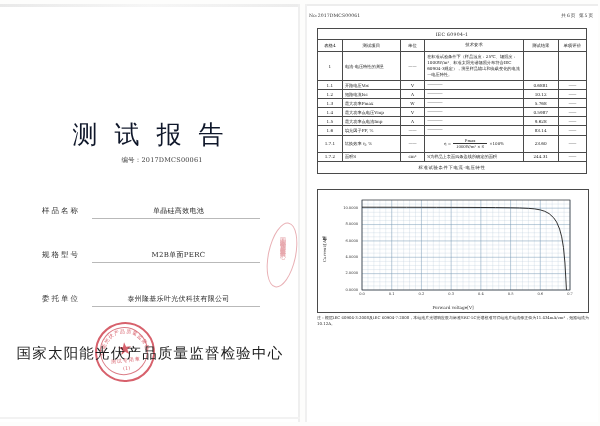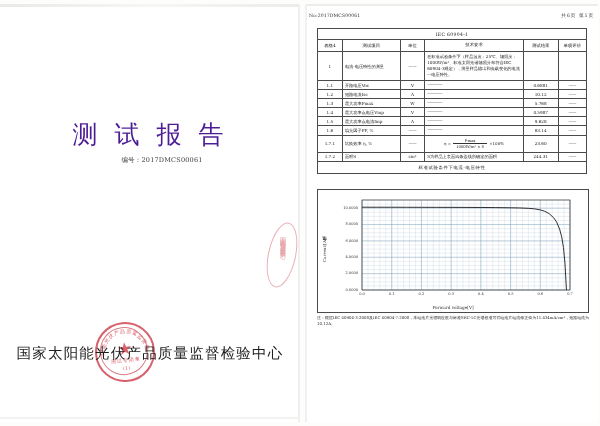--- a/index.html
+++ b/index.html
@@ -23,21 +23,21 @@
   .cpvt{font-family:"Liberation Sans",sans-serif;font-weight:bold;font-size:27px;
         letter-spacing:-0.5px;color:#1b2a5e;line-height:1;}
   .reg{position:absolute;left:122px;top:2px;font-size:7px;color:#1b2a5e;}
   .logo-sub{position:absolute;left:48px;top:32px;font-size:5.6px;color:#1b2a5e;
             letter-spacing:2.2px;font-family:"DejaVu Sans",sans-serif;
             transform:scaleY(1.05);}
 
   
   .title-cn{position:absolute;left:0;top:114px;width:296px;text-align:center;
             font-family:"DejaVu Serif","Liberation Serif",serif;
-            font-size:25px;letter-spacing:17px;text-indent:17px;color:#4c1d95;}
+            font-size:25px;letter-spacing:17px;text-indent:17px;color:#0f172a;}
   .report-no{position:absolute;left:0;top:152px;width:324px;text-align:center;
              font-size:6.5px;color:#3a3a3a;letter-spacing:0.2px;
              font-family:"DejaVu Serif",serif;}
 
   
   .form{position:absolute;left:42px;top:202px;width:218px;}
   .frow{position:relative;height:30px;margin-bottom:14px;}
   .flabel{position:absolute;left:0;top:0;font-size:7.5px;color:#333;
           letter-spacing:2px;font-family:"DejaVu Serif",serif;}
   .fvalue{position:absolute;left:55px;top:0;width:163px;text-align:center;
@@ -135,20 +135,37 @@
 
   <div class="page-left">
     <div class="edge-top"></div>
     <div class="edge-right"></div>
     <div class="edge-bottom"></div>
 
 
     <div class="title-cn">测试报告</div>
     <div class="report-no">编号：2017DMCS00061</div>
 
+    <div class="form">
+      <div class="frow">
+        <span class="flabel">样品名称</span>
+        <span class="fvalue">单晶硅高效电池</span>
+        <span class="fline"></span>
+      </div>
+      <div class="frow">
+        <span class="flabel">规格型号</span>
+        <span class="fvalue">M2B单面PERC</span>
+        <span class="fline"></span>
+      </div>
+      <div class="frow">
+        <span class="flabel">委托单位</span>
+        <span class="fvalue">泰州隆基乐叶光伏科技有限公司</span>
+        <span class="fline"></span>
+      </div>
+    </div>
 
     <div class="side-ellipse" style="left:268px;top:218px;width:26px;height:64px;transform:rotate(12deg);"></div>
     <div class="side-stamp" style="left:278px;top:228px;height:48px;">国家太阳能光伏产品质量监督检验中心</div>
 
     <div class="seal">
       <div class="seal-inner"></div>
       <svg class="seal-arc" viewBox="0 0 56 56">
         <defs>
             <path id="arcpath" d="M 7,30 A 21,21 0 0 1 49,30"></path>
           </defs>

